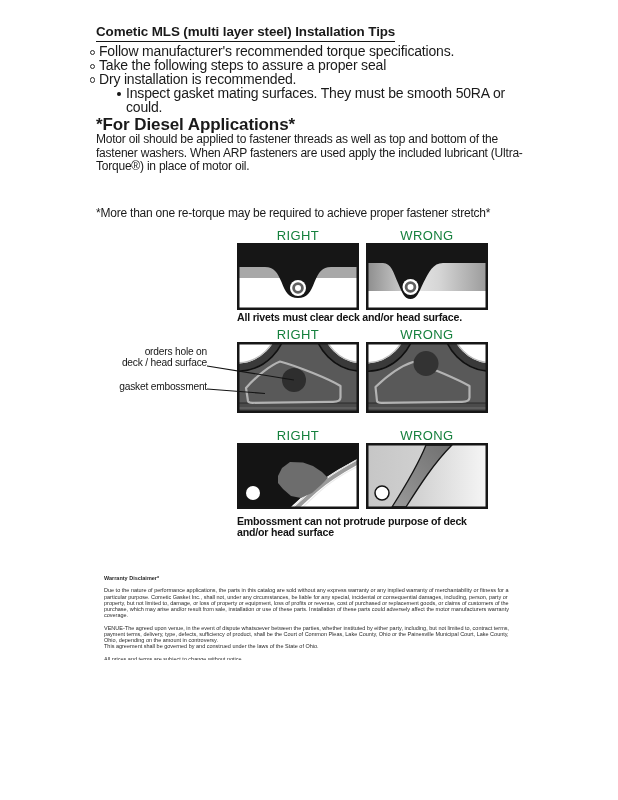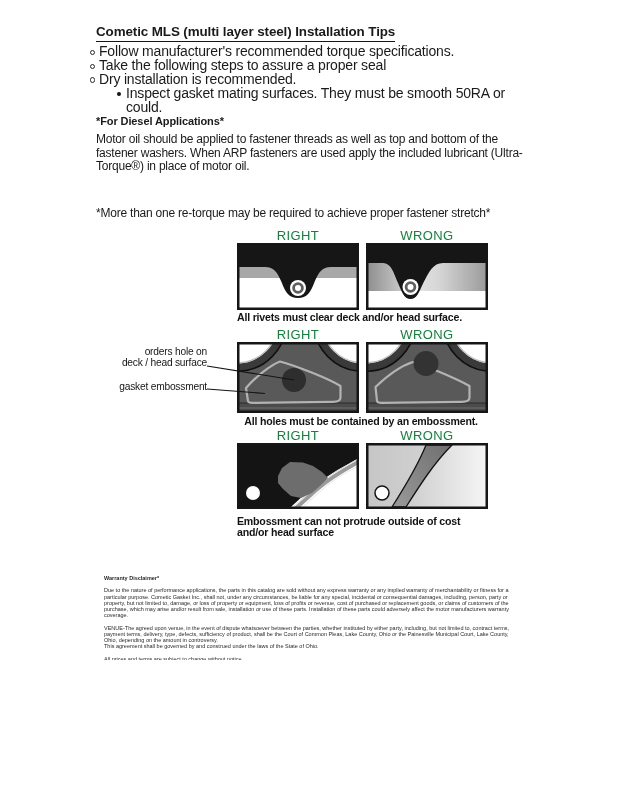--- a/index.html
+++ b/index.html
@@ -14,21 +14,21 @@
     border-bottom:1.6px solid #161616; padding-bottom:1.5px; white-space:nowrap;
   }
   .bullets { position:absolute; left:90px; top:45px; width:445px;
     font-size:14px; line-height:13.9px; letter-spacing:-0.18px; }
   .b  { position:relative; padding-left:9px; }
   .b .mk { position:absolute; left:0; top:4.6px; width:3.4px; height:3.4px;
     border:1px solid #2a2a2a; border-radius:50%; }
   .sb { position:relative; padding-left:9px; margin-left:27px; }
   .sb .mk2 { position:absolute; left:0; top:5px; width:3.8px; height:3.8px;
     background:#161616; border-radius:50%; }
-  .h2   { position:absolute; left:96px; top:115px; font-size:11px; font-weight:bold; letter-spacing:-0.1px; }
+  .h2   { position:absolute; left:96px; top:115px; font-size:17px; font-weight:bold; letter-spacing:-0.1px; }
   .para { position:absolute; left:96px; width:436px; font-size:12px;
     line-height:13.6px; letter-spacing:-0.22px; }
   .p1 { top:133px; } .p2 { top:169px; } .note { top:207px; width:460px; }
   .dlabel { position:absolute; width:122px; text-align:center; font-size:13px;
     letter-spacing:0.4px; color:#15803d; }
   .panel { position:absolute; width:122px; }
   .panel svg { display:block; }
   .cap { position:absolute; font-weight:bold; font-size:10.6px; letter-spacing:-0.2px;
     color:#131313; line-height:11.4px; }
   .ann { position:absolute; left:77px; width:130px; text-align:right;
@@ -166,21 +166,20 @@
         <circle cx="126" cy="-20" r="45" fill="#ffffff" stroke="#3a3a3a" stroke-width="7"></circle>
         <circle cx="126" cy="-20" r="49.3" fill="none" stroke="#101010" stroke-width="1.7"></circle>
         <circle cx="126" cy="-20" r="40.8" fill="none" stroke="#bdbdbd" stroke-width="1.3"></circle>
         <path d="M11,59 L9.5,45 C22,33 36,23.5 47,20 C66,26 93,38 103.5,44 L103.5,55.5 C103.5,59.5 100,59.8 96,59.8 L15.5,60.8 C12.5,60.8 11.3,60.3 11,59 Z" fill="none" stroke="#b3b3b3" stroke-width="2.2" stroke-linejoin="round"></path>
         <circle cx="60" cy="21.5" r="12.5" fill="#333333"></circle>
       </g>
       <rect x="1.25" y="1.25" width="119.5" height="68.5" fill="none" stroke="#161616" stroke-width="2.5"></rect>
     </svg>
   </div>
 
-  <div class="cap" style="left:230px; top:416px; width:262px; text-align:center;">All holes must be contained by an embossment.</div>
 
   <div class="dlabel" style="left:237px; top:428px;">RIGHT</div>
   <div class="dlabel" style="left:366px; top:428px;">WRONG</div>
 
   <div class="panel" style="left:237px; top:443px;">
     <svg viewBox="0 0 122 66" width="122" height="66">
       <defs>
           <clipPath id="clip3r">
             <rect x="2" y="2" width="118" height="62"></rect>
           </clipPath>
@@ -216,21 +215,21 @@
       </defs>
       <rect x="0" y="0" width="122" height="66" fill="url(#g3bg)"></rect>
       <path d="M86,2 H120 V64 L40,64 C52,44 66,22 86,2 Z" fill="url(#g3right)"></path>
       <path d="M60,2 C52,22 40,42 26,64 L40,64 C54,42 68,20 86,2 Z" fill="url(#g3band)" stroke="#141414" stroke-width="1.3" stroke-linejoin="round"></path>
       <circle cx="16" cy="50" r="7" fill="#ffffff" stroke="#141414" stroke-width="1.5"></circle>
       <rect x="1.25" y="1.25" width="119.5" height="63.5" fill="none" stroke="#161616" stroke-width="2.5"></rect>
     </svg>
   </div>
 
   <div class="cap" style="left:237px; top:516px; width:270px;">
-    <div>Embossment can not protrude outside of cost</div>
+    <div>Embossment can not protrude purpose of deck</div>
     <div>and/or head surface</div>
   </div>
 
   <div class="fine">
     <p class="fh">Warranty Disclaimer*</p>
     <p>Due to the nature of performance applications, the parts in this catalog are sold without any express warranty or any implied warranty of merchantability or fitness for a particular purpose.  Cometic Gasket Inc., shall not, under any circumstances, be liable for any special, incidental or consequential damages, including, person, party or property, but not limited to, damage, or loss of property or equipment, loss of profits or revenue, cost of purchased or replacement goods, or claims of customers of the purchase, which may arise and/or result from sale, installation or use of these parts.  Installation of these parts could adversely affect the motor manufacturers warranty coverage.</p>
     <p class="tight">VENUE-The agreed upon venue, in the event of dispute whatsoever between the parties, whether instituted by either party, including, but not limited to, contract terms, payment terms, delivery, type, defects, sufficiency of product, shall be the Court of Common Pleas, Lake County, Ohio or the Painesville Municipal Court, Lake County, Ohio, depending on the amount in controversy.</p>
     <p>This agreement shall be governed by and construed under the laws of the State of Ohio.</p>
     <p>All prices and terms are subject to change without notice.</p>
     <p>Terms COD- Secured with a completed dealer/jobber application on File, COD-Company check with a current credit card number on file.  Open accounts may be established by well rated firms.  A credit application is available upon request.  Open accounts are due payable Net 30 days from date of invoice.  No statement will be sent.  If an account becomes 60 or more days past due, it is subject to being placed on credit hold.  No orders will be shipped or new orders accepted until past due balance is paid.  If an account becomes 90 or more days past due, it is subject to being placed for collections.  All costs of collection are the responsibility of the customer, including attorney fees, court costs, and other expenses of litigation.</p>

